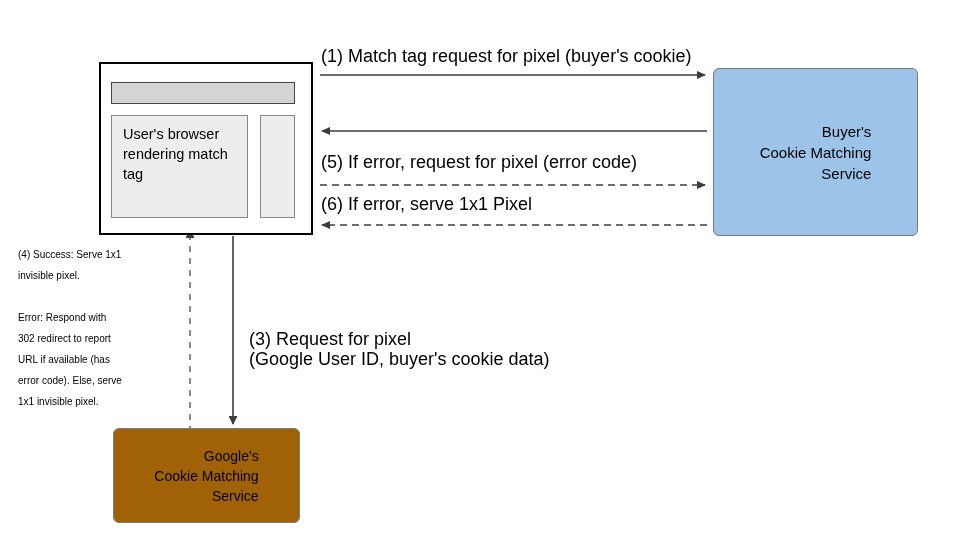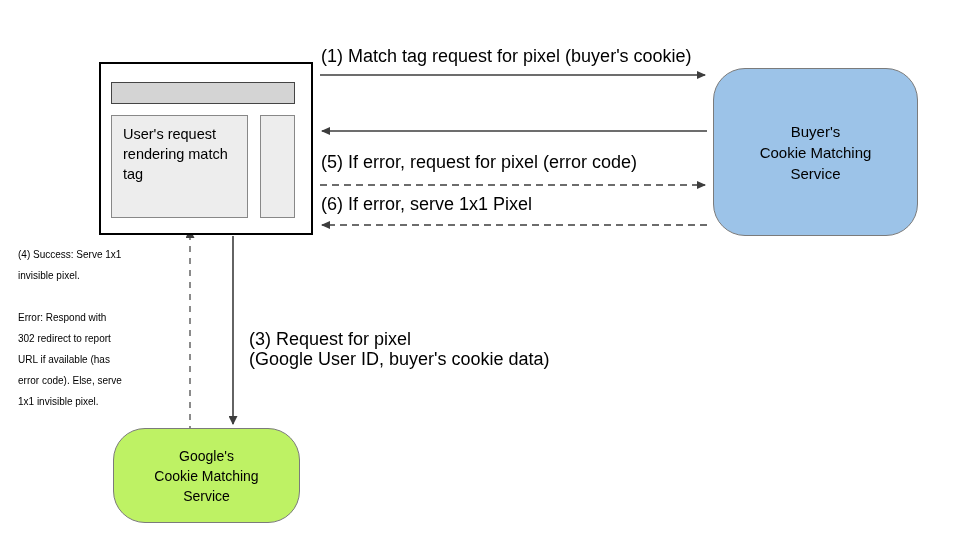--- a/index.html
+++ b/index.html
@@ -62,47 +62,47 @@
     top: 115px;
     width: 35px;
     height: 103px;
     background: #ededed;
     border: 1px solid #888888;
     box-sizing: border-box;
   }
 
   
   .service-box {
-    border-radius: 32px;
+    border-radius: 6px;
     border: 1px solid #7b7b7b;
     box-sizing: border-box;
     display: flex;
     align-items: center;
     justify-content: center;
-    text-align: center;
+    text-align: right;
   }
   .service-box .svc-label {
     font-size: 15px;
     line-height: 21px;
     color: #000000;
     white-space: pre-line;
   }
   #buyer-service-box {
     left: 713px;
     top: 68px;
     width: 205px;
     height: 168px;
     background: #9cc3e8;
   }
   #google-service-box {
     left: 113px;
     top: 428px;
     width: 187px;
     height: 95px;
-    background: #bef264;
+    background: #a16207;
   }
   #google-service-box .svc-label { font-size: 14px; line-height: 20px; }
 
   
   .arrow-label {
     font-size: 18px;
     line-height: 20px;
     color: #000000;
     white-space: pre-line;
   }
@@ -156,21 +156,21 @@
     <line x1="233" y1="236" x2="233" y2="424" stroke="#3d3d3d" stroke-width="1.6" marker-end="url(#arrowDown)"></line>
 
     <line x1="190" y1="432" x2="190" y2="230" stroke="#6e6e6e" stroke-width="1.6" stroke-dasharray="6 6" marker-end="url(#arrowUp)"></line>
   </svg>
 
   <div id="browser-window" class="abs"></div>
 
   <div id="browser-titlebar" class="abs"></div>
 
   <div id="browser-content-pane" class="abs">
-    <div id="browser-content-label">User's request
+    <div id="browser-content-label">User's browser
 rendering match
 tag</div>
   </div>
 
   <div id="browser-sidebar-pane" class="abs"></div>
 
   <div id="buyer-service-box" class="abs service-box">
     <div class="svc-label">Buyer's
 Cookie Matching
 Service</div>

